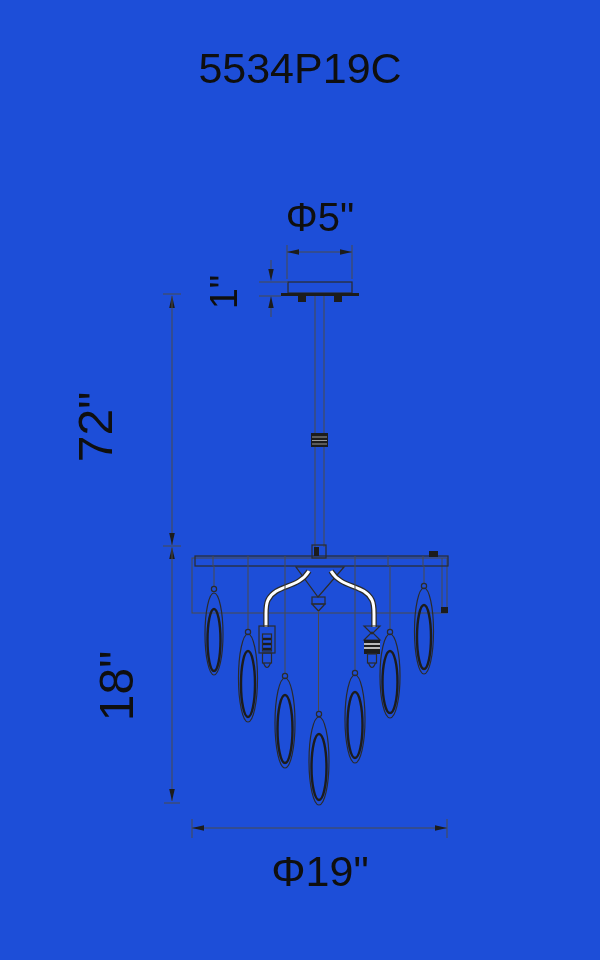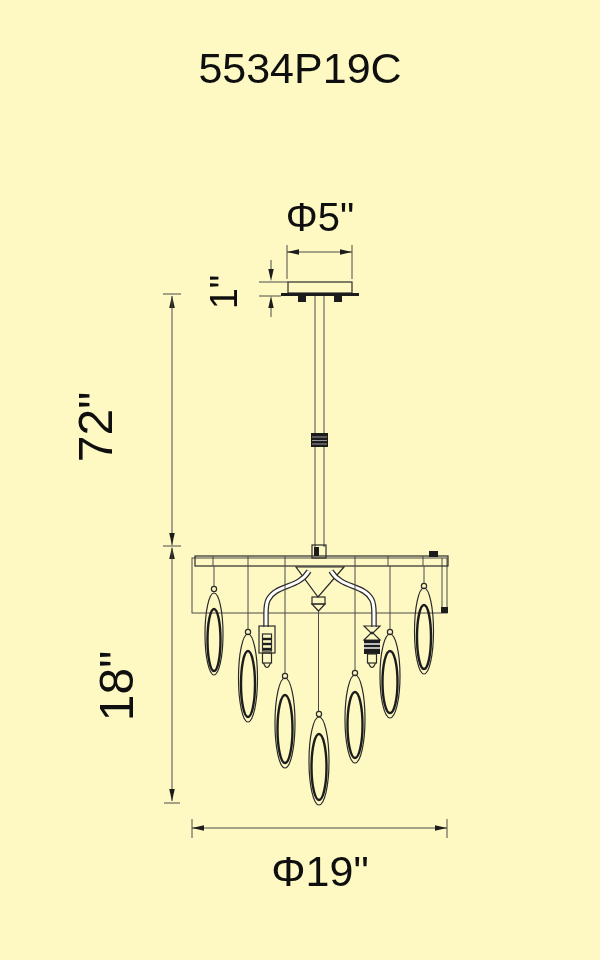--- a/index.html
+++ b/index.html
@@ -1,16 +1,16 @@
 <!DOCTYPE html>
 <html><head>
 <meta charset="utf-8">
 <style>
   html,body{margin:0;padding:0;background:#ffffff;}
-  .page{position:relative;width:600px;height:960px;background:#fef9c3;overflow:hidden;
+  .page{position:relative;width:600px;height:960px;background:#1d4ed8;overflow:hidden;
         font-family:"Liberation Sans", sans-serif;}
   svg{display:block;}
   text{fill:#0f0f0f;font-family:"Liberation Sans", sans-serif;}
   .ln{stroke:#2b2b2b;stroke-width:1.2;fill:none;}
   .thin{stroke:#4a4a4a;stroke-width:1;fill:none;}
   .thick{stroke:#1c1c1c;stroke-width:2.4;fill:none;}
   .fillk{fill:#1c1c1c;stroke:none;}
   .white{stroke:#ffffff;fill:none;}
 </style>
 </head>

